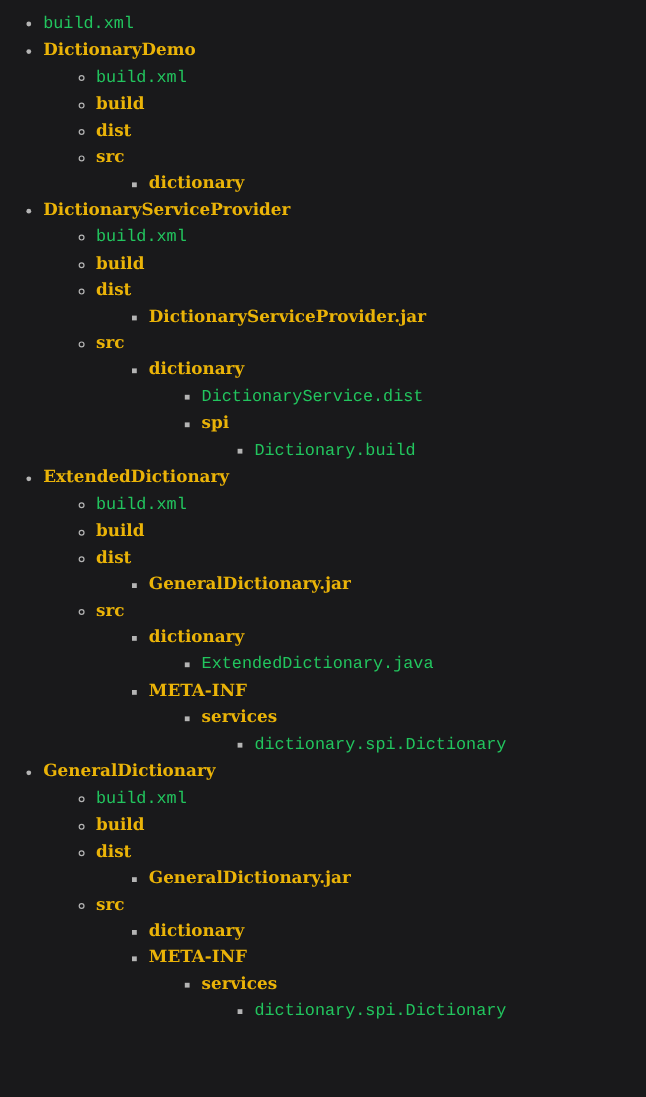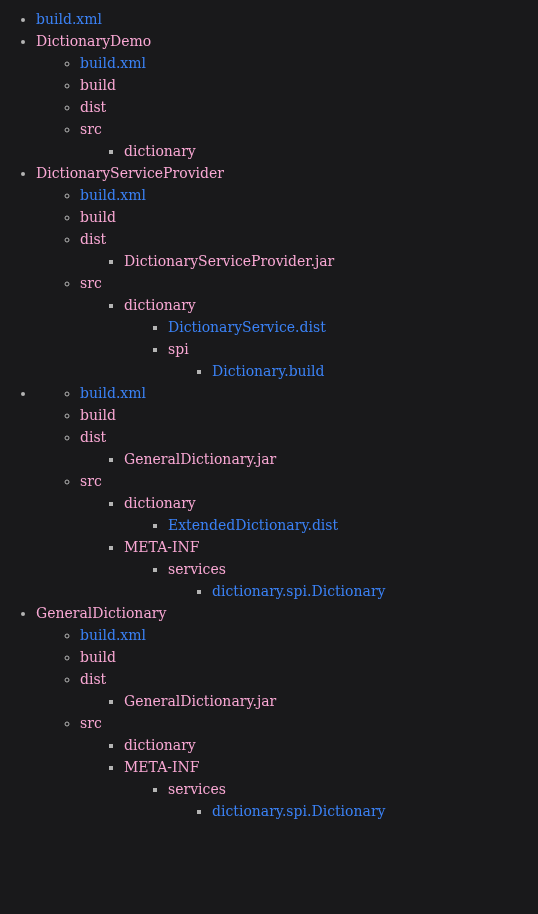--- a/index.html
+++ b/index.html
@@ -51,27 +51,29 @@
     color: #b4b4b4;
     font-size: 13px;
   }
 
   .label {
     font-family: "DejaVu Serif", "Liberation Serif", serif;
     letter-spacing: 0;
   }
 
   .label.plain {
-    color: #f9a8d4;
+    color: #eab308;
+    font-weight: bold;
   }
 
   .label.link {
-    color: #3b82f6;
+    color: #22c55e;
     text-decoration: none;
     cursor: pointer;
+    font-family: Liberation Mono, monospace;
   }
 
   
   ul.tree > li:first-child {
     margin-top: 8px;
   }
 </style>
 </head>
 <body style="background: rgb(25, 25, 27);">
 
@@ -93,29 +95,29 @@
           </ul></li>
         <li class="node"><span class="label plain">src</span><ul>
             <li class="node"><span class="label plain">dictionary</span><ul>
                 <li class="node"><a class="label link" href="#">DictionaryService.dist</a></li>
                 <li class="node"><span class="label plain">spi</span><ul>
                     <li class="node"><a class="label link" href="#">Dictionary.build</a></li>
                   </ul></li>
               </ul></li>
           </ul></li>
       </ul></li>
-    <li class="node"><ul>
+    <li class="node"><span class="label plain">ExtendedDictionary</span><ul>
         <li class="node"><a class="label link" href="#">build.xml</a></li>
         <li class="node"><span class="label plain">build</span></li>
         <li class="node"><span class="label plain">dist</span><ul>
             <li class="node"><span class="label plain">GeneralDictionary.jar</span></li>
           </ul></li>
         <li class="node"><span class="label plain">src</span><ul>
             <li class="node"><span class="label plain">dictionary</span><ul>
-                <li class="node"><a class="label link" href="#">ExtendedDictionary.dist</a></li>
+                <li class="node"><a class="label link" href="#">ExtendedDictionary.java</a></li>
               </ul></li>
             <li class="node"><span class="label plain">META-INF</span><ul>
                 <li class="node"><span class="label plain">services</span><ul>
                     <li class="node"><a class="label link" href="#">dictionary.spi.Dictionary</a></li>
                   </ul></li>
               </ul></li>
           </ul></li>
       </ul></li>
     <li class="node"><span class="label plain">GeneralDictionary</span><ul>
         <li class="node"><a class="label link" href="#">build.xml</a></li>

